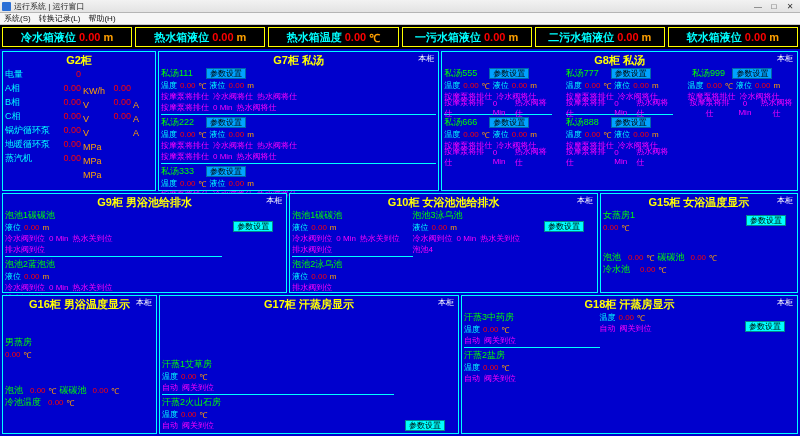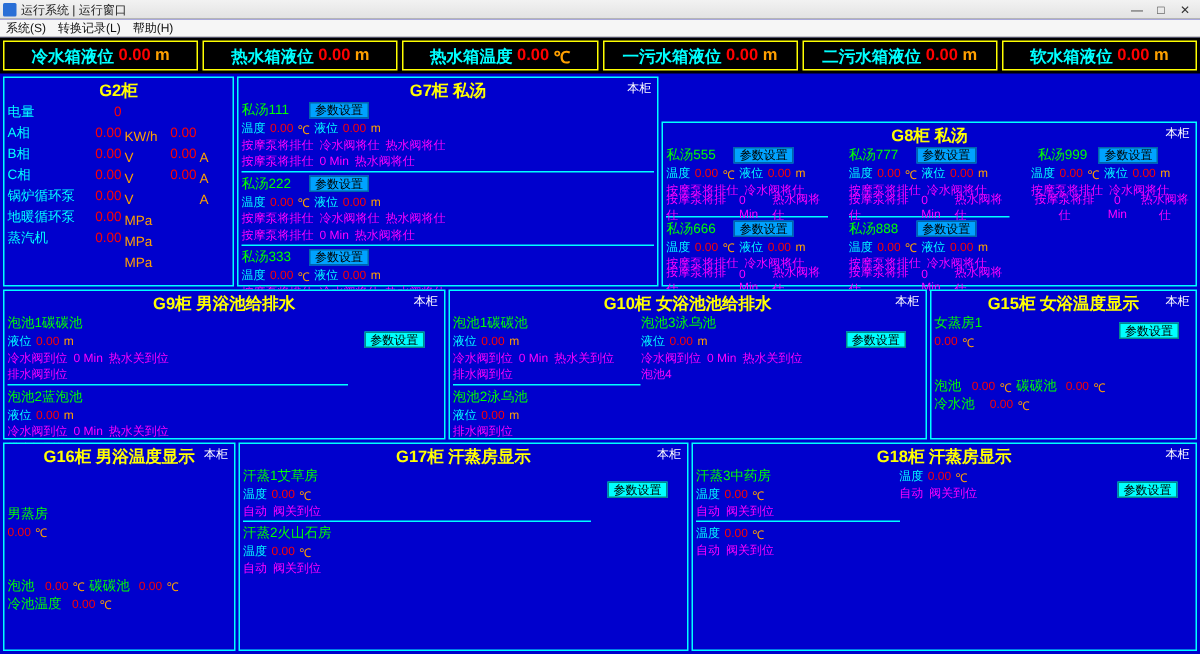--- a/index.html
+++ b/index.html
@@ -259,21 +259,21 @@
           </div>
           <div class="statline">
             <span class="stat">按摩泵将排仕</span>
             <span class="stat">冷水阀将仕</span>
             <span class="stat">热水阀将仕</span>
           </div>
         </div>
       </div>
     </div>
 
-    <div class="panel" style="flex:1 1 auto;margin-top:30px;">
+    <div class="panel" style="flex:1 1 auto;">
       <div class="phead">
         <span>G8柜   私汤</span>
         <span class="cab">本柜</span>
       </div>
       <div class="pbody" style="display:flex; gap:14px;">
 
         <div style="flex:1 1 0;">
           <div class="sub">
             <div class="subline">
               <span class="roomname">私汤555</span>
@@ -510,21 +510,21 @@
           <span class="cyan-btn">参数设置</span>
         </div>
       </div>
     </div>
 
     <div class="panel" style="flex:1 1 auto;">
       <div class="phead">
         <span>G15柜  女浴温度显示</span>
         <span class="cab">本柜</span>
       </div>
-      <div class="pbody" style="display:flex;">
+      <div class="pbody" style="display:flex;gap:20px;">
         <div style="flex:1 1 auto;">
           <div class="subline">
             <span class="roomname" style="min-width:44px;">女蒸房1</span>
           </div>
           <div class="subline">
             <span class="num">0.00</span>
             <span class="unit2">℃</span>
           </div>
           <div style="height:18px;"></div>
           <div class="subline">
@@ -578,21 +578,21 @@
           <span class="unit2">℃</span>
         </div>
       </div>
     </div>
 
     <div class="panel" style="width:300px;">
       <div class="phead">
         <span>G17柜  汗蒸房显示</span>
         <span class="cab">本柜</span>
       </div>
-      <div class="pbody" style="display:flex;">
+      <div class="pbody" style="display:flex;align-items:flex-end;">
         <div style="flex:1 1 auto;">
           <div class="subline">
             <span class="roomname" style="min-width:72px;">汗蒸1艾草房</span>
           </div>
           <div class="subline">
             <span class="fld">温度</span>
             <span class="num">0.00</span>
             <span class="unit2">℃</span>
           </div>
           <div class="statline">
@@ -633,20 +633,23 @@
             <span class="fld">温度</span>
             <span class="num">0.00</span>
             <span class="unit2">℃</span>
           </div>
           <div class="statline">
             <span class="stat">自动</span>
             <span class="stat">阀关到位</span>
           </div>
           <div class="divider"></div>
           <div class="subline">
+            <span class="roomname" style="min-width:68px;">汗蒸2盐房</span>
+          </div>
+          <div class="subline">
             <span class="fld">温度</span>
             <span class="num">0.00</span>
             <span class="unit2">℃</span>
           </div>
           <div class="statline">
             <span class="stat">自动</span>
             <span class="stat">阀关到位</span>
           </div>
         </div>
         <div style="flex:1 1 0;">

